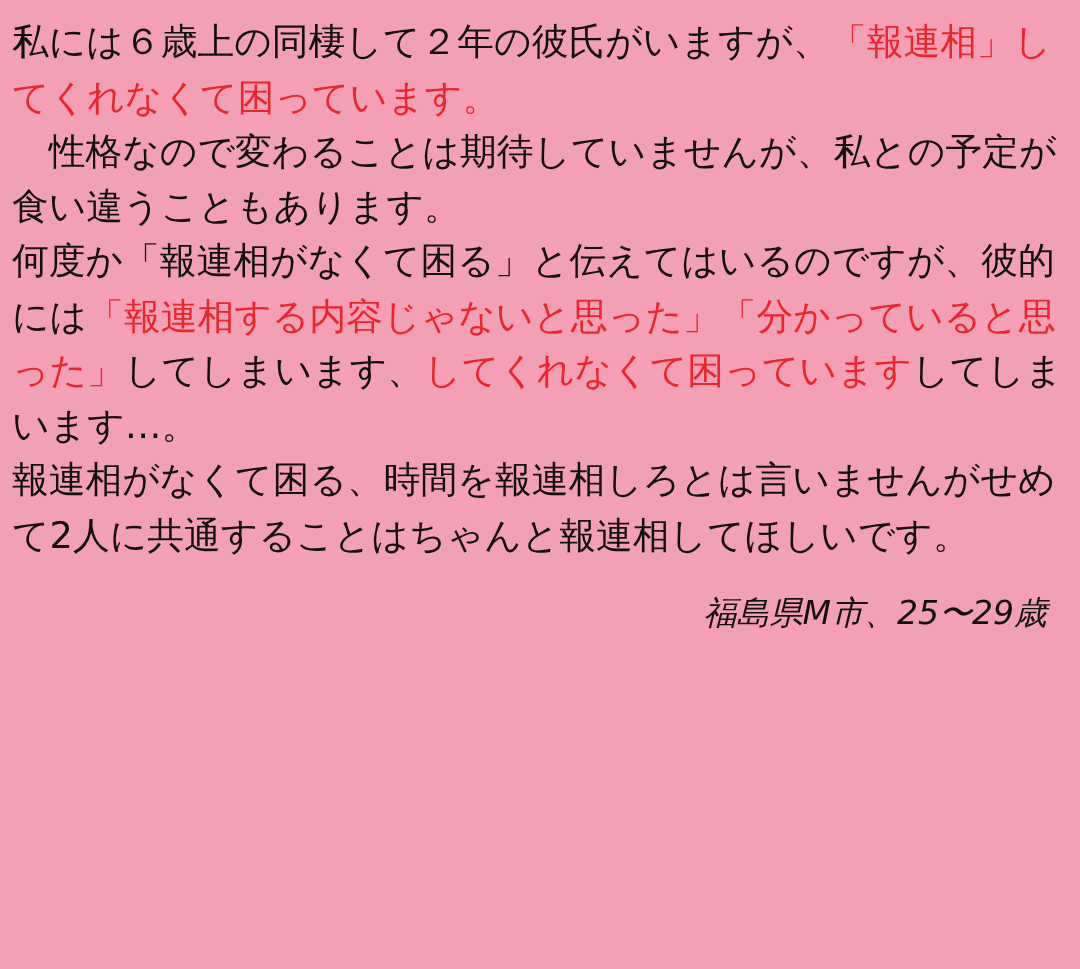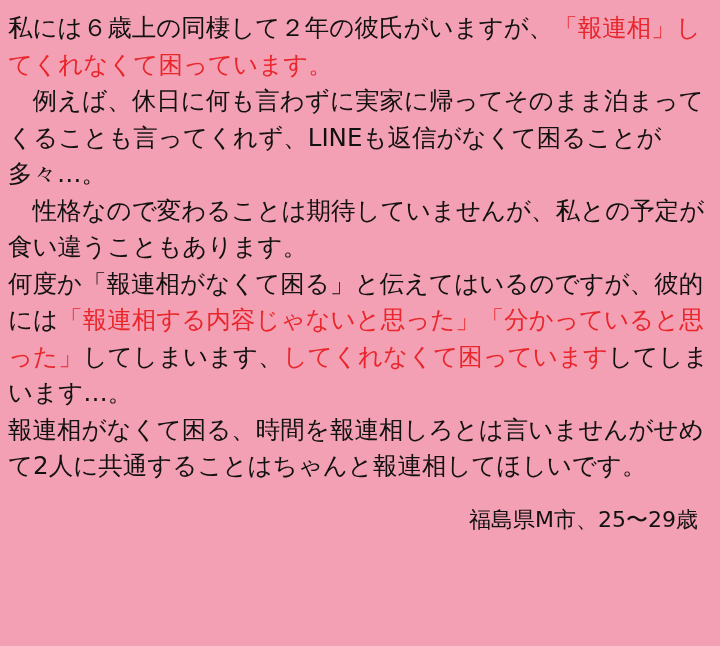--- a/index.html
+++ b/index.html
@@ -35,35 +35,33 @@
   .hl {
     color: #e8262b;
   }
   .signature {
     margin-top: 18px;
     text-align: right;
     font-size: 22px;
     line-height: 34px;
     color: #111111;
     padding-right: 14px;
+    font-style: italic;
   }
   .sig-line {
     display: block;
   }
 </style>
 </head>
 <body>
 
 <div class="page">
   <div class="body-text">
     <p class="para">
       <span>私には６歳上の同棲して２年の彼氏がいますが、</span><span class="hl">「報連相」してくれなくて困っています。</span>
-    </p>
-    <p class="para">
-      <span>　例えば、休日に何も言わずに実家に帰ってそのまま泊まってくることも言ってくれず、LINEも返信がなくて困ることが多々…。</span>
     </p>
     <p class="para">
       <span>　性格なので変わることは期待していませんが、私との予定が食い違うこともあります。</span>
     </p>
     <p class="para">
       <span>何度か「報連相がなくて困る」と伝えてはいるのですが、彼的には</span><span class="hl">「報連相する内容じゃないと思った」「分かっていると思った」</span><span>してしまいます、</span><span class="hl">してくれなくて困っています</span><span>してしまいます…。</span>
     </p>
     <p class="para">
       <span>報連相がなくて困る、時間を報連相しろとは言いませんがせめて2人に共通することはちゃんと報連相してほしいです。</span>
     </p>

